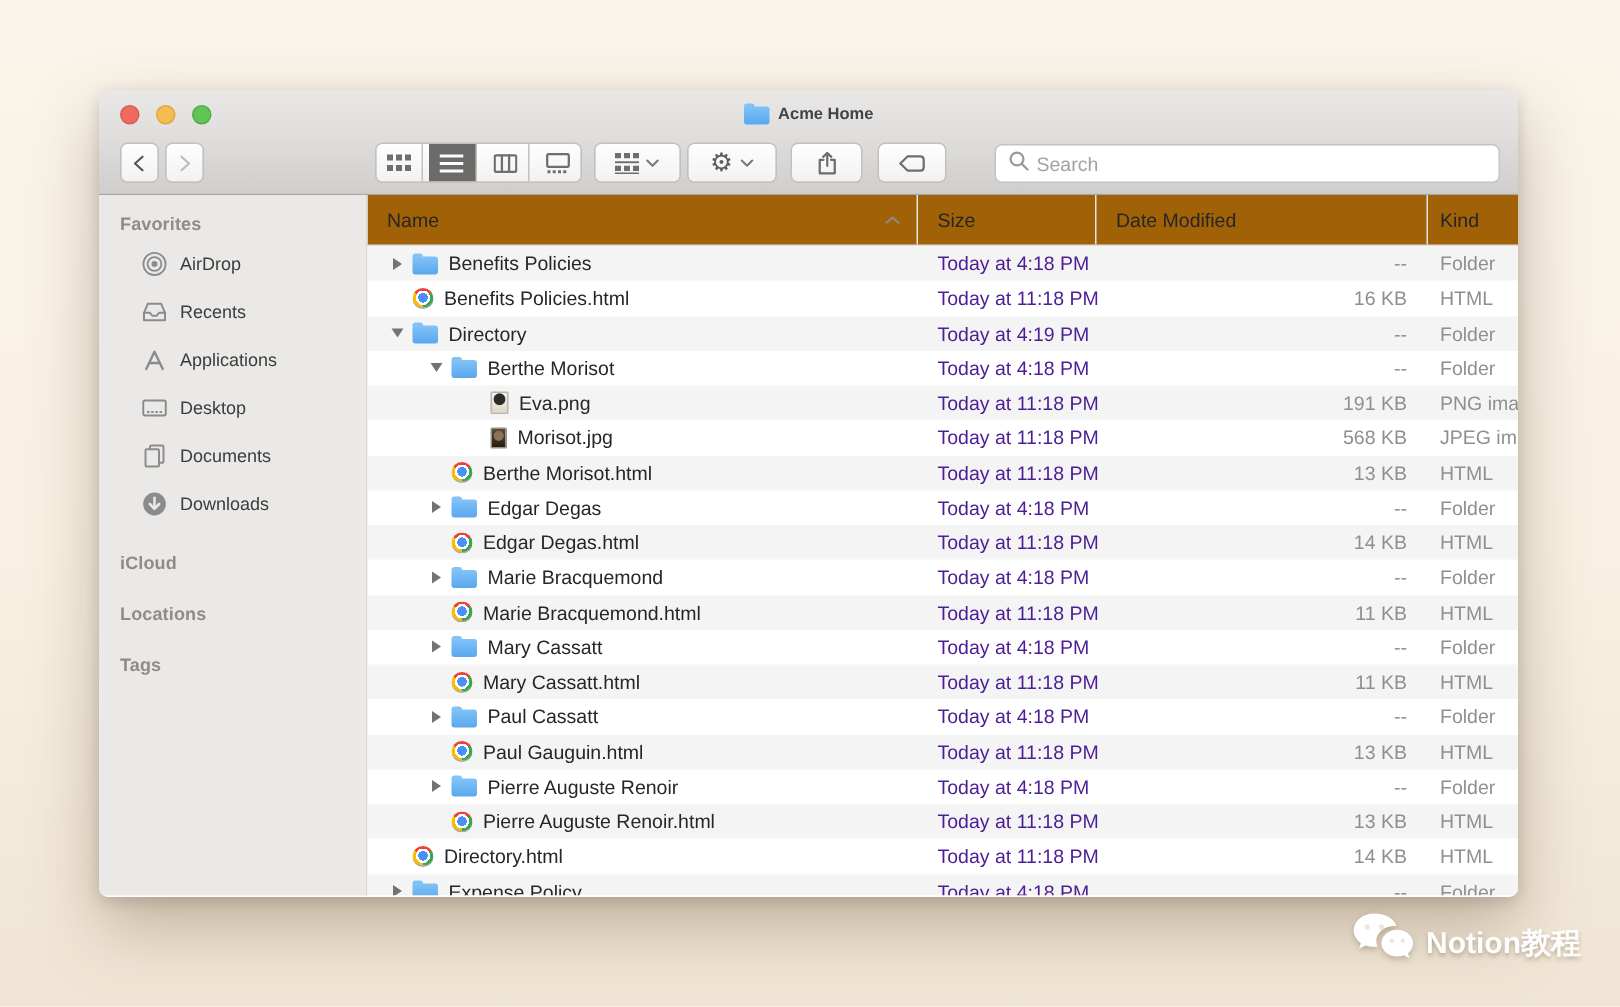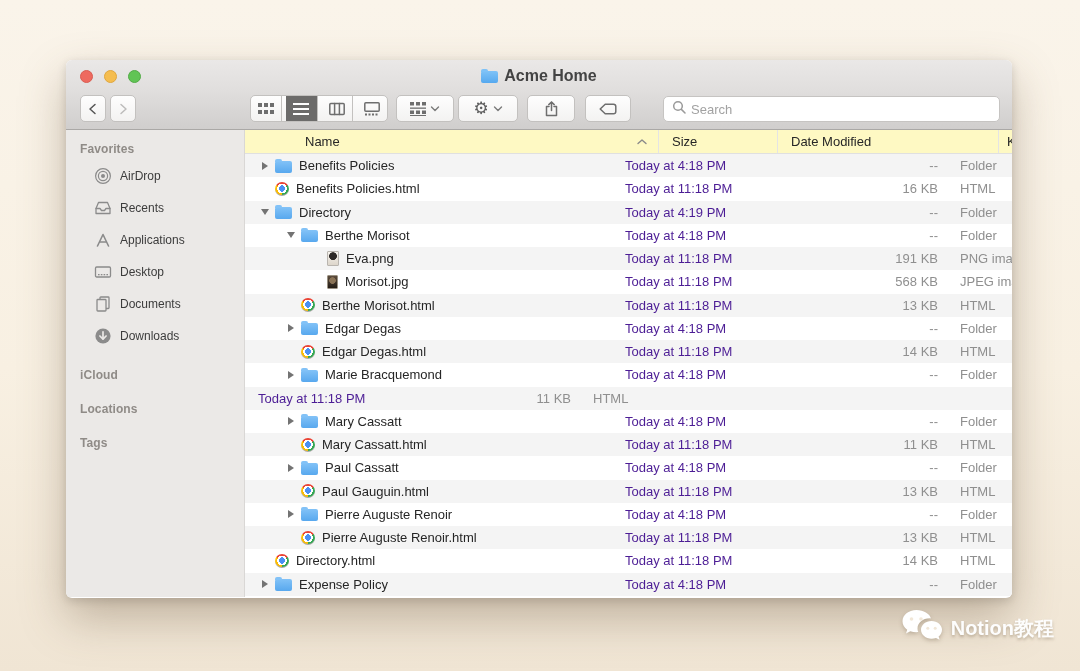--- a/index.html
+++ b/index.html
@@ -21,21 +21,21 @@
     border-bottom:1px solid #aaa8a6;
   }
   .titlebar { height:32px; position:relative; }
   .traffic { position:absolute; top:10px; width:13px; height:13px; border-radius:50%; }
   .tl-red    { left:14px;  background:#ee6a5f; border:0.5px solid #d95d52;}
   .tl-yellow { left:38px;  background:#f5bd4f; border:0.5px solid #e0a73e;}
   .tl-green  { left:62px;  background:#61c455; border:0.5px solid #52ab46;}
   .wtitle {
     position:absolute; left:0; right:0; top:0; height:32px;
     display:flex; align-items:center; justify-content:center; gap:6px;
-    font-size:16px; font-weight:bold; color:#434343;
+    font-size:11px; font-weight:bold; color:#434343;
   }
   .mini-folder { width:17px; height:12px; background:linear-gradient(#7ec2f7,#56a9ef);
     border-radius:2px; position:relative; margin-top:1px;}
   .mini-folder::before { content:""; position:absolute; top:-2px; left:0; width:7px; height:3px;
     background:#7ec2f7; border-radius:2px 2px 0 0; }
   .toolbar { position:relative; height:38px; }
   .tbtn {
     position:absolute; top:3px; height:27px;
     background:linear-gradient(#fefefe,#f3f2f1);
     border:1px solid #c3c1bf; border-radius:5px;
@@ -77,21 +77,21 @@
     display:flex; align-items:center; font-weight:bold; letter-spacing:.1px;
   }
   .sb-label.solo { margin-top:12px; }
   .sb-item {
     height:32px; display:flex; align-items:center; gap:8px; padding-left:28px;
     font-size:12px; color:#3c3c3c; cursor:default;
   }
   .sb-item .sbic { width:18px; height:18px; color:#8b8b8b; display:flex; align-items:center; justify-content:center; flex:none;}
   
   .main { flex:1; min-width:0; overflow:hidden; background:#fff; display:flex; flex-direction:column;}
-  .list-header { height:24px; display:flex; border-bottom:1px solid #e0e0e0; background:#fef9c3; flex:none;padding-left:47px;}
+  .list-header { height:34px; display:flex; border-bottom:1px solid #e0e0e0; background:#a16207; flex:none;}
   .hcell {
     font-size:13px; color:#262626; display:flex; align-items:center;
     border-right:1px solid #e4e4e4; padding-left:13px; position:relative; flex:none;
   }
   .hcell.c-name { width:367px; justify-content:space-between; padding-right:10px;}
   .hcell.c-date { width:221px; }
   .hcell.c-size { width:119px; }
   .hcell.c-kind { width:120px; border-right:none; padding-left:8px;}
   .sortchev { color:#8a8a8a; }
   .rows { flex:1; overflow:hidden; }
@@ -452,20 +452,26 @@
               <span class="indent" style="width: 26px;"></span>
               <span class="tri collapsed"></span>
               <span class="ic folder"></span>
               <span>Marie Bracquemond</span>
             </div>
             <div class="cell c-date">Today at 4:18 PM</div>
             <div class="cell c-size">--</div>
             <div class="cell c-kind">Folder</div>
           </div>
           <div class="row">
+            <div class="cell c-name">
+              <span class="indent" style="width: 26px;"></span>
+              <span class="tri"></span>
+              <span class="ic chrome"></span>
+              <span>Marie Bracquemond.html</span>
+            </div>
             <div class="cell c-date">Today at 11:18 PM</div>
             <div class="cell c-size">11 KB</div>
             <div class="cell c-kind">HTML</div>
           </div>
           <div class="row">
             <div class="cell c-name">
               <span class="indent" style="width: 26px;"></span>
               <span class="tri collapsed"></span>
               <span class="ic folder"></span>
               <span>Mary Cassatt</span>

